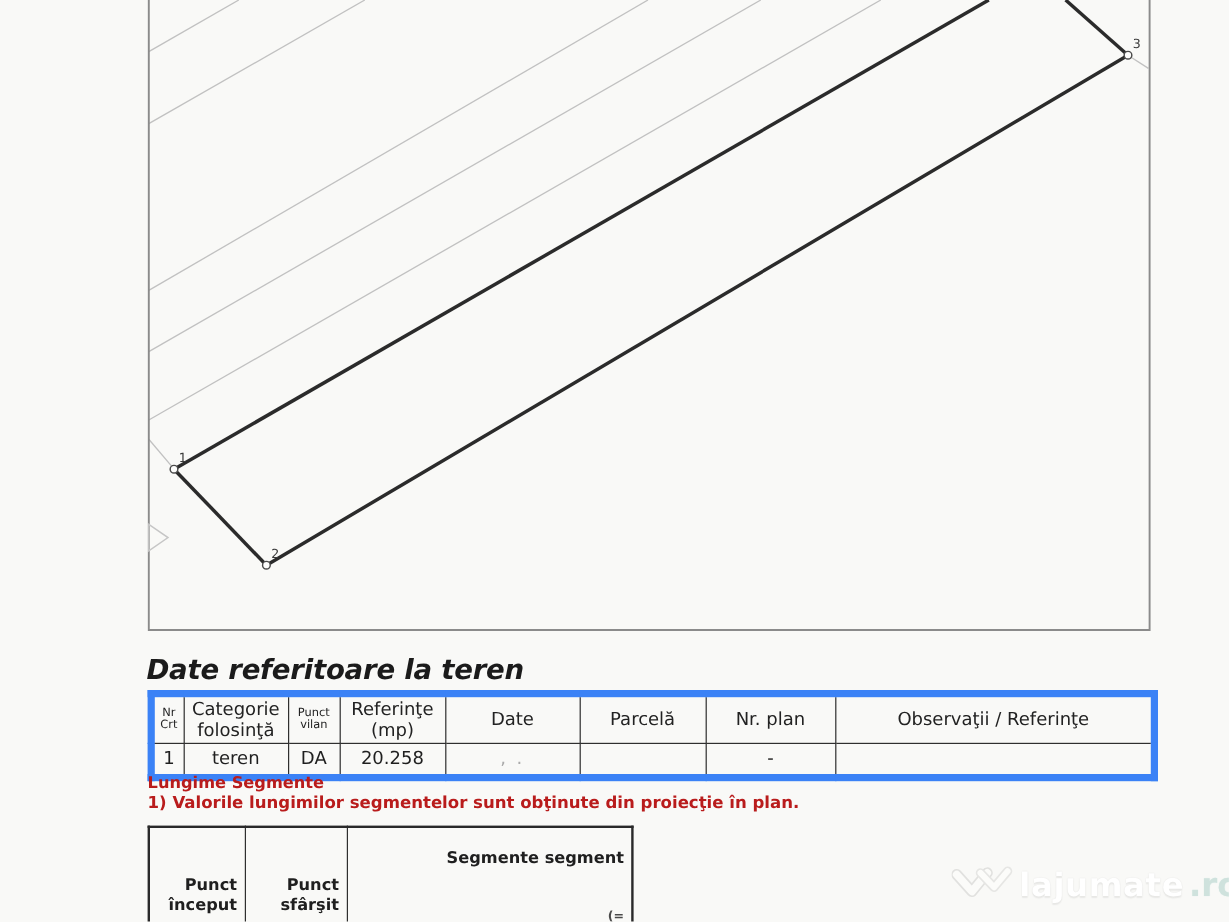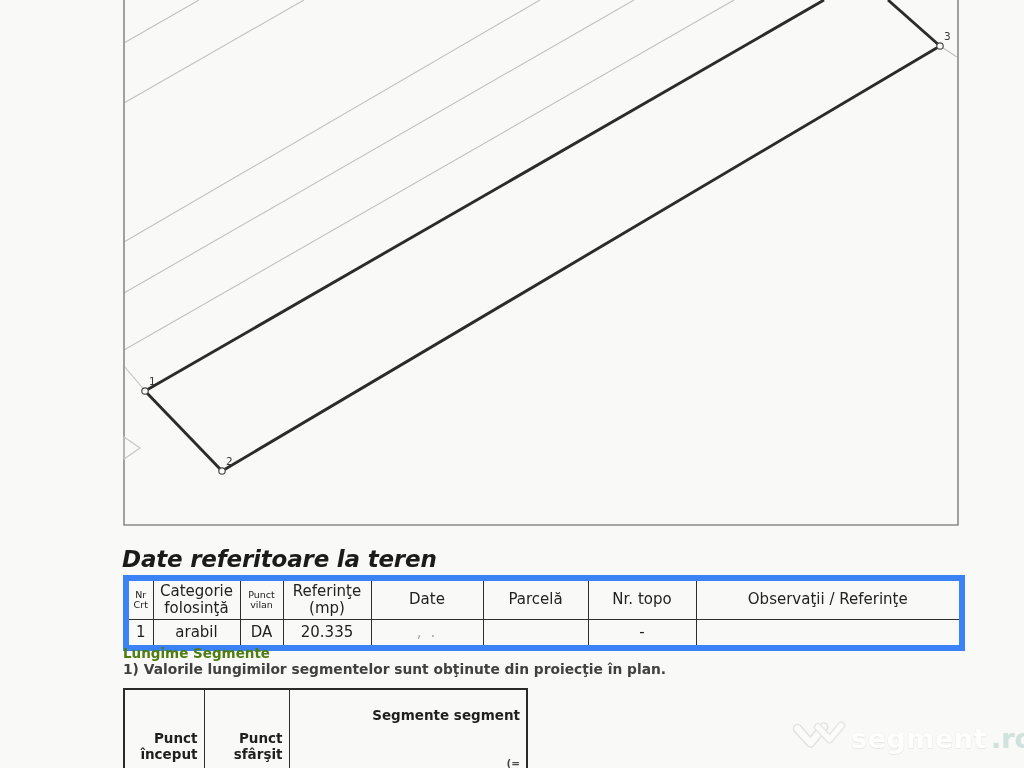--- a/index.html
+++ b/index.html
@@ -28,25 +28,25 @@
     overflow:hidden;
   }
   .land-table th{font-weight:normal;height:36px;color:#222;}
   .land-table td{height:23px;}
   .land-table .small{font-size:9.5px;line-height:1.1;}
   .land-table{border:6px solid #3b82f6;}
   .smudge{color:#ababab;font-size:11px;letter-spacing:2px;}
   
   .h-sub{
     position:absolute;left:123px;top:645px;
-    font-size:13.5px;font-weight:bold;color:#4d7c0f;
+    font-size:13.5px;font-weight:bold;color:#b91c1c;
   }
   .note{
     position:absolute;left:123px;top:661px;
-    font-size:13.8px;font-weight:bold;color:#404040;
+    font-size:13.8px;font-weight:bold;color:#b91c1c;
   }
   .seg-table{position:absolute;left:123px;top:688px;width:403px;border:2px solid #2a2a2a;}
   .seg-table th,.seg-table td{
     border:1.6px solid #2f2f2f;
     text-align:right;vertical-align:middle;
     white-space:pre-line;
     padding:1px 6px 1px 2px;
     font-size:13.5px;line-height:1.2;
     overflow:hidden;
   }
@@ -113,28 +113,28 @@
     <th class="small">Nr
 Crt</th>
     <th>Categorie
 folosinţă</th>
     <th class="small">Punct
 vilan</th>
     <th>Referinţe
 (mp)</th>
     <th>Date</th>
     <th>Parcelă</th>
-    <th>Nr. topo</th>
+    <th>Nr. plan</th>
     <th>Observaţii / Referinţe</th>
   </tr>
   <tr>
     <td>1</td>
-    <td>arabil</td>
+    <td>teren</td>
     <td>DA</td>
-    <td>20.335</td>
+    <td>20.258</td>
     <td class="smudge">, .</td>
     <td></td>
     <td>-</td>
     <td></td>
   </tr>
 </tbody>
   </table>
 
 <div class="h-sub">Lungime Segmente</div>
 <div class="note">1) Valorile lungimilor segmentelor sunt obţinute din proiecţie în plan.</div>
@@ -163,15 +163,15 @@
 </tbody>
   </table>
 
 <div class="watermark">
   <svg width="74" height="50" viewBox="0 0 74 50" xmlns="http://www.w3.org/2000/svg">
     <path d="M6,12 L24,32 L42,10" fill="none" stroke="#e1e1df" stroke-width="13" stroke-linecap="round" stroke-linejoin="round"></path>
     <path d="M6,12 L24,32 L42,10" fill="none" stroke="#fbfbf9" stroke-width="9" stroke-linecap="round" stroke-linejoin="round"></path>
     <path d="M34,10 L50,27 L66,8" fill="none" stroke="#e6e6e4" stroke-width="11" stroke-linecap="round" stroke-linejoin="round"></path>
     <path d="M34,10 L50,27 L66,8" fill="none" stroke="#fcfcfa" stroke-width="7" stroke-linecap="round" stroke-linejoin="round"></path>
   </svg>
-  <span class="wm-text">segment</span>
+  <span class="wm-text">lajumate</span>
     <span class="wm-tld">.ro</span>
 </div>
 
 </body></html>

